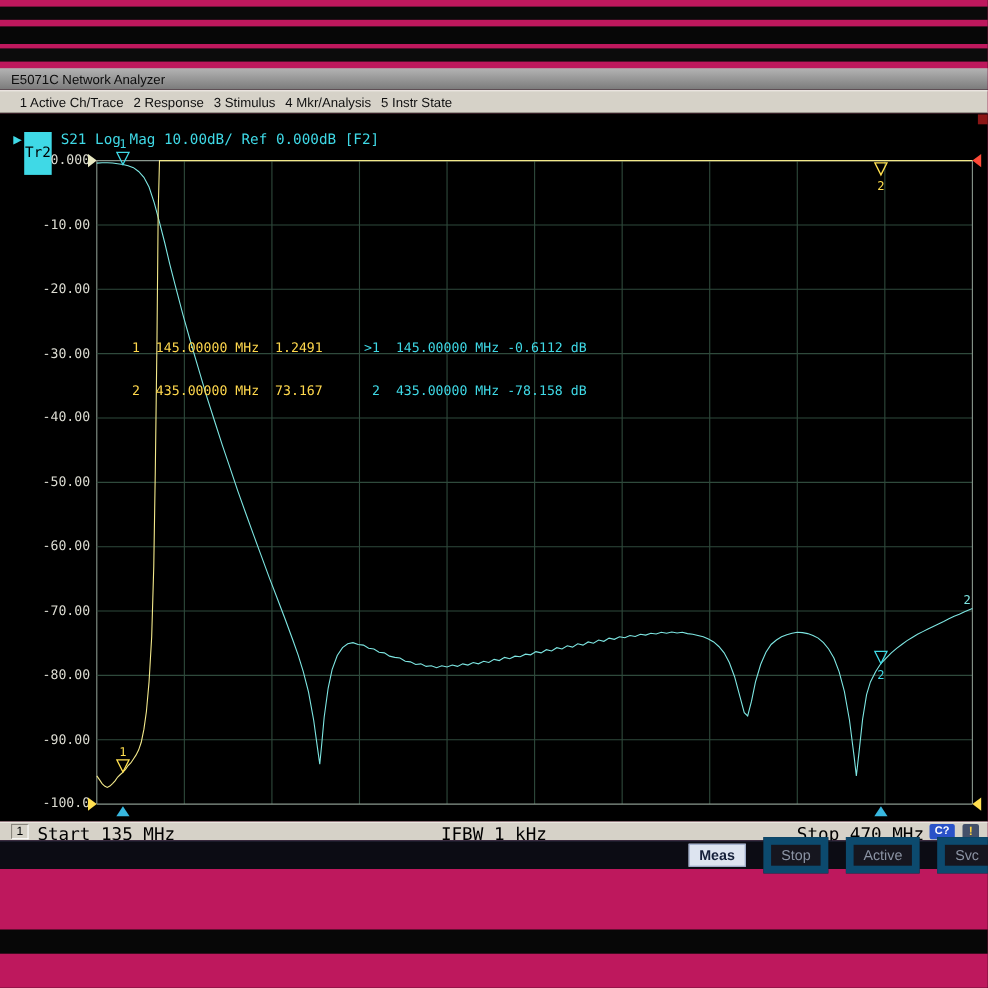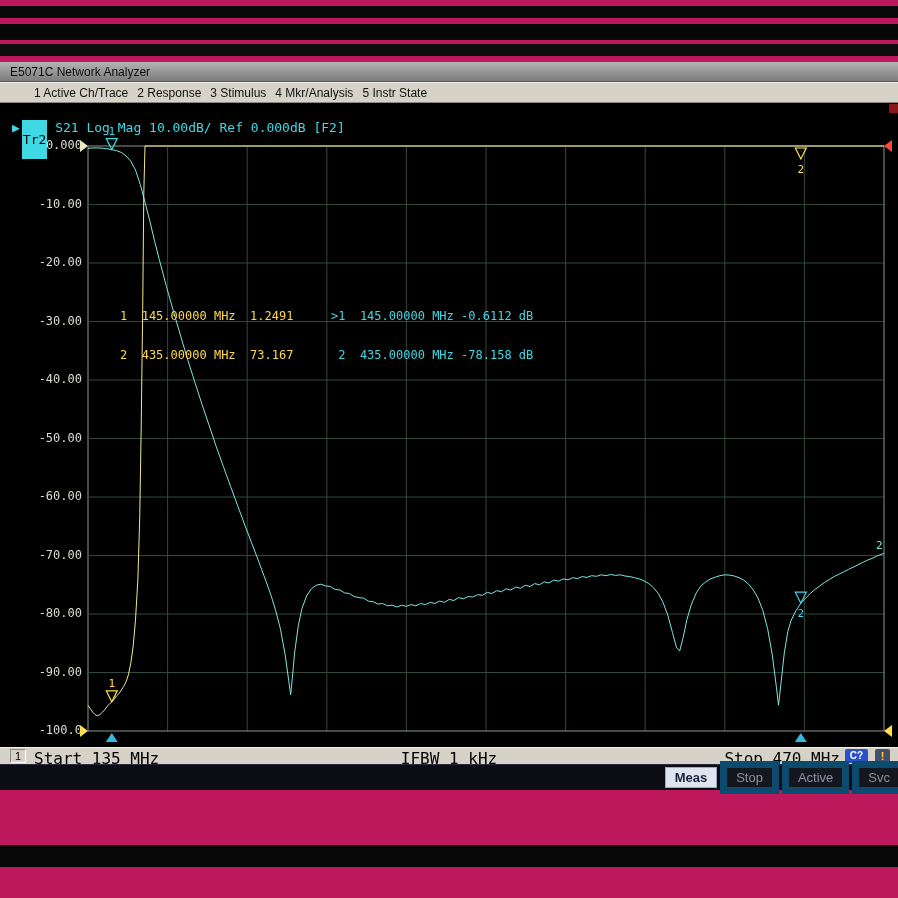--- a/index.html
+++ b/index.html
@@ -5,21 +5,21 @@
   *{margin:0;padding:0;box-sizing:border-box}
   html,body{background:#000}
   body{width:898px;height:898px;overflow:hidden;font-family:"DejaVu Sans Mono",monospace}
   #screen{position:absolute;left:0;top:0;width:898px;height:898px;background:#be185d;overflow:hidden}
   .abs{position:absolute}
   .stripe{left:0;width:898px}
   #title-bar{left:0;top:62px;width:898px;height:20px;background:linear-gradient(#b4b4b4,#7c7c7c);
     color:#0d0d0d;font:12px "Liberation Sans",sans-serif;line-height:20px;padding-left:10px;border-bottom:1px solid #555}
   #menu-bar{left:0;top:82px;width:898px;height:21px;background:#d6d2c8;border-top:1px solid #f2f0ea;
     border-bottom:1px solid #8a877e;font:12px "Liberation Sans",sans-serif;color:#101010;
-    display:flex;align-items:center;gap:9px;padding-left:34px}
+    display:flex;align-items:center;gap:9px;padding-left:18px}
   .menu-item{white-space:nowrap;cursor:default}
   #display{left:0;top:103px;width:898px;height:644px;background:#000}
   #corner-box{left:889px;top:104px;width:9px;height:9px;background:#8b1616}
   #tr1-line{left:25px;top:106px;color:#ffd84d;font:13px "DejaVu Sans Mono",monospace;white-space:pre}
   #tr2-line{left:12px;top:120px;color:#3fd9e6;font:13px "DejaVu Sans Mono",monospace;display:flex;white-space:pre}
   #tr2-arrow{margin-right:2px}
   #tr2-name{background:#3fd9e6;color:#000;padding:12px 1px}
   .ylab{position:absolute;left:0;width:82px;text-align:right;color:#dcdcd2;font:12px "DejaVu Sans Mono",monospace}
   #graph-svg{position:absolute;left:0;top:103px;width:898px;height:644px}
   #readout-tr1{left:120px;top:284px;color:#ffd84d;font:12px "DejaVu Sans Mono",monospace;line-height:13px;white-space:pre}
@@ -29,21 +29,21 @@
   #ch-box{left:10px;top:749px;width:16px;height:14px;border:1px solid;border-color:#8a877e #ffffff #ffffff #8a877e;
     text-align:center;font:11px "Liberation Sans",sans-serif;line-height:12px}
   #start-label{left:34px;top:749px}
   #ifbw-label{left:50%;transform:translateX(-50%);top:749px}
   #stop-label{right:58px;top:749px}
   #c-badge{right:30px;top:749px;width:23px;height:14px;background:#2a52c8;color:#fff;
     font:bold 10px "Liberation Sans",sans-serif;text-align:center;line-height:14px;border-radius:2px}
   #alert-badge{right:8px;top:749px;width:15px;height:14px;background:#44506a;color:#ffd340;
     font:bold 11px "Liberation Sans",sans-serif;text-align:center;line-height:14px;border-radius:2px}
   #instr-bar{left:0;top:764px;width:898px;height:26px;background:#0c0c14;border-top:1px solid #2a2a40;
-    display:flex;justify-content:flex-end;align-items:center;gap:3px;font:13px "Liberation Sans",sans-serif}
+    display:flex;justify-content:flex-end;align-items:center;gap:16px;font:13px "Liberation Sans",sans-serif}
   .instr-btn{padding:2px 9px;color:#8b93a3;background:#16161f;border:7px solid #0c4a6e;white-space:nowrap}
   .instr-btn.active{background:#dde4f0;color:#15203a;border:1px solid #9aa8c8;font-weight:bold}
   .instr-btn.last{margin-right:-8px}
 </style>
 </head>
 <body>
 
 <div id="screen">
 
   <div class="abs stripe" style="top:6px;height:12px;background:#0a0a0a"></div>

